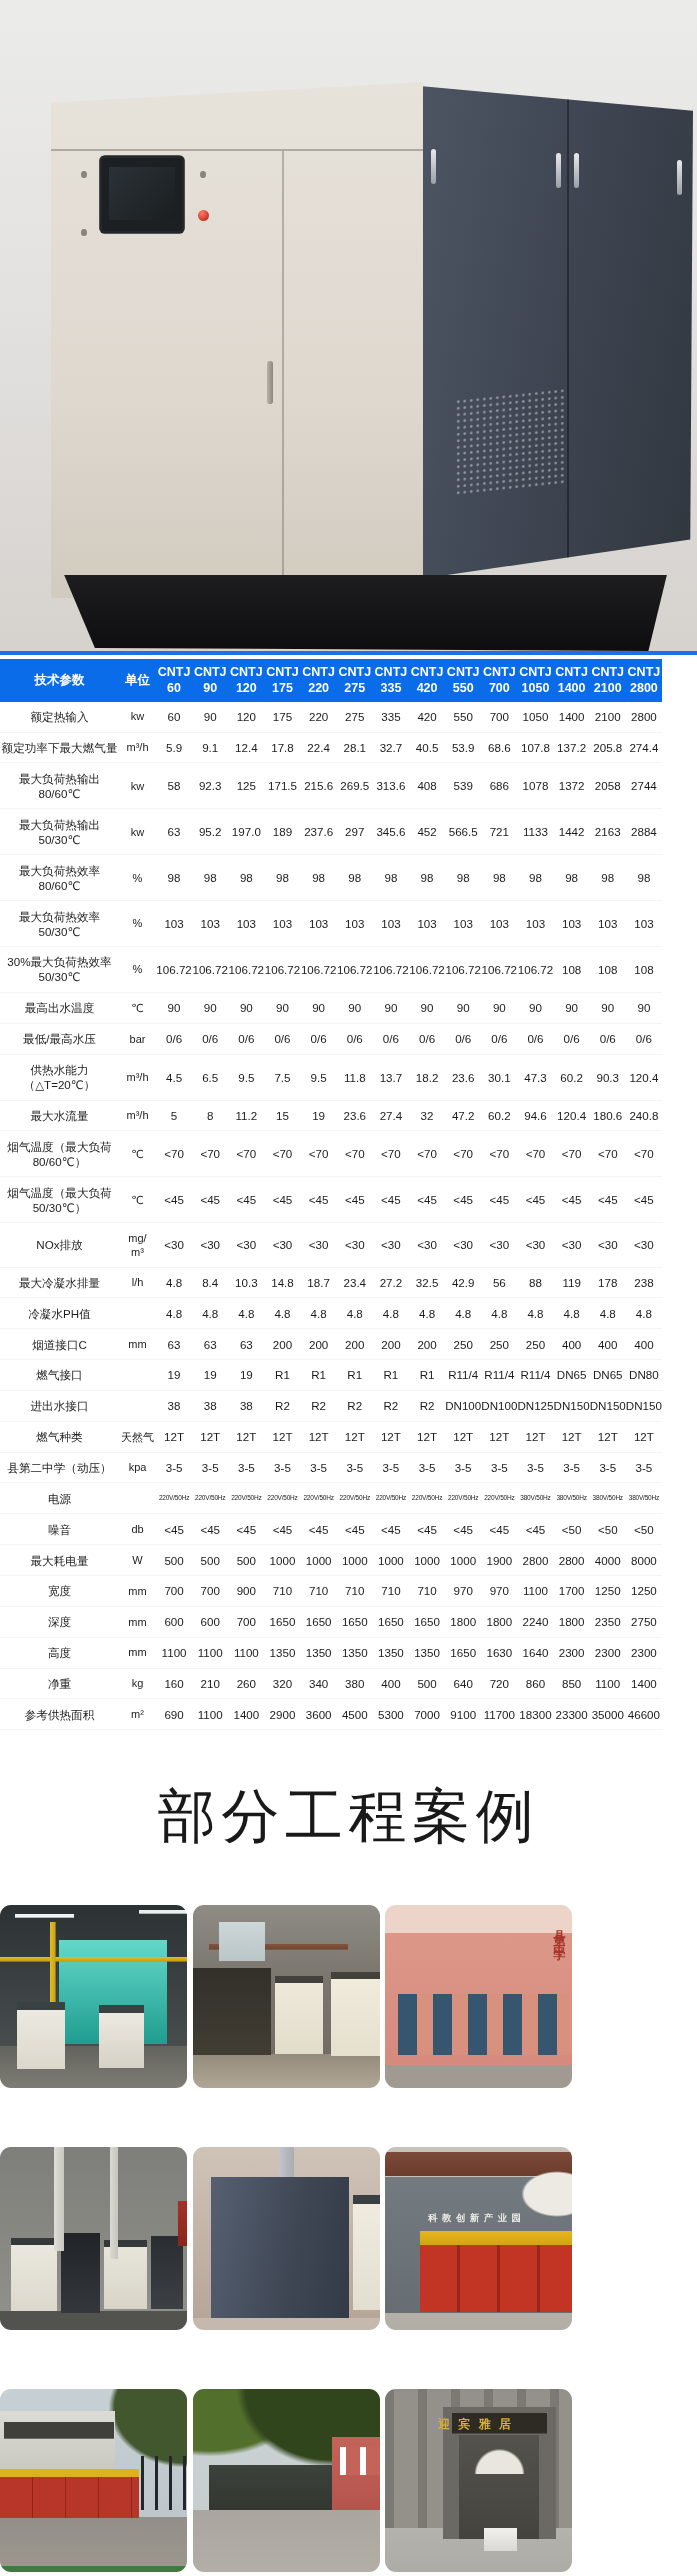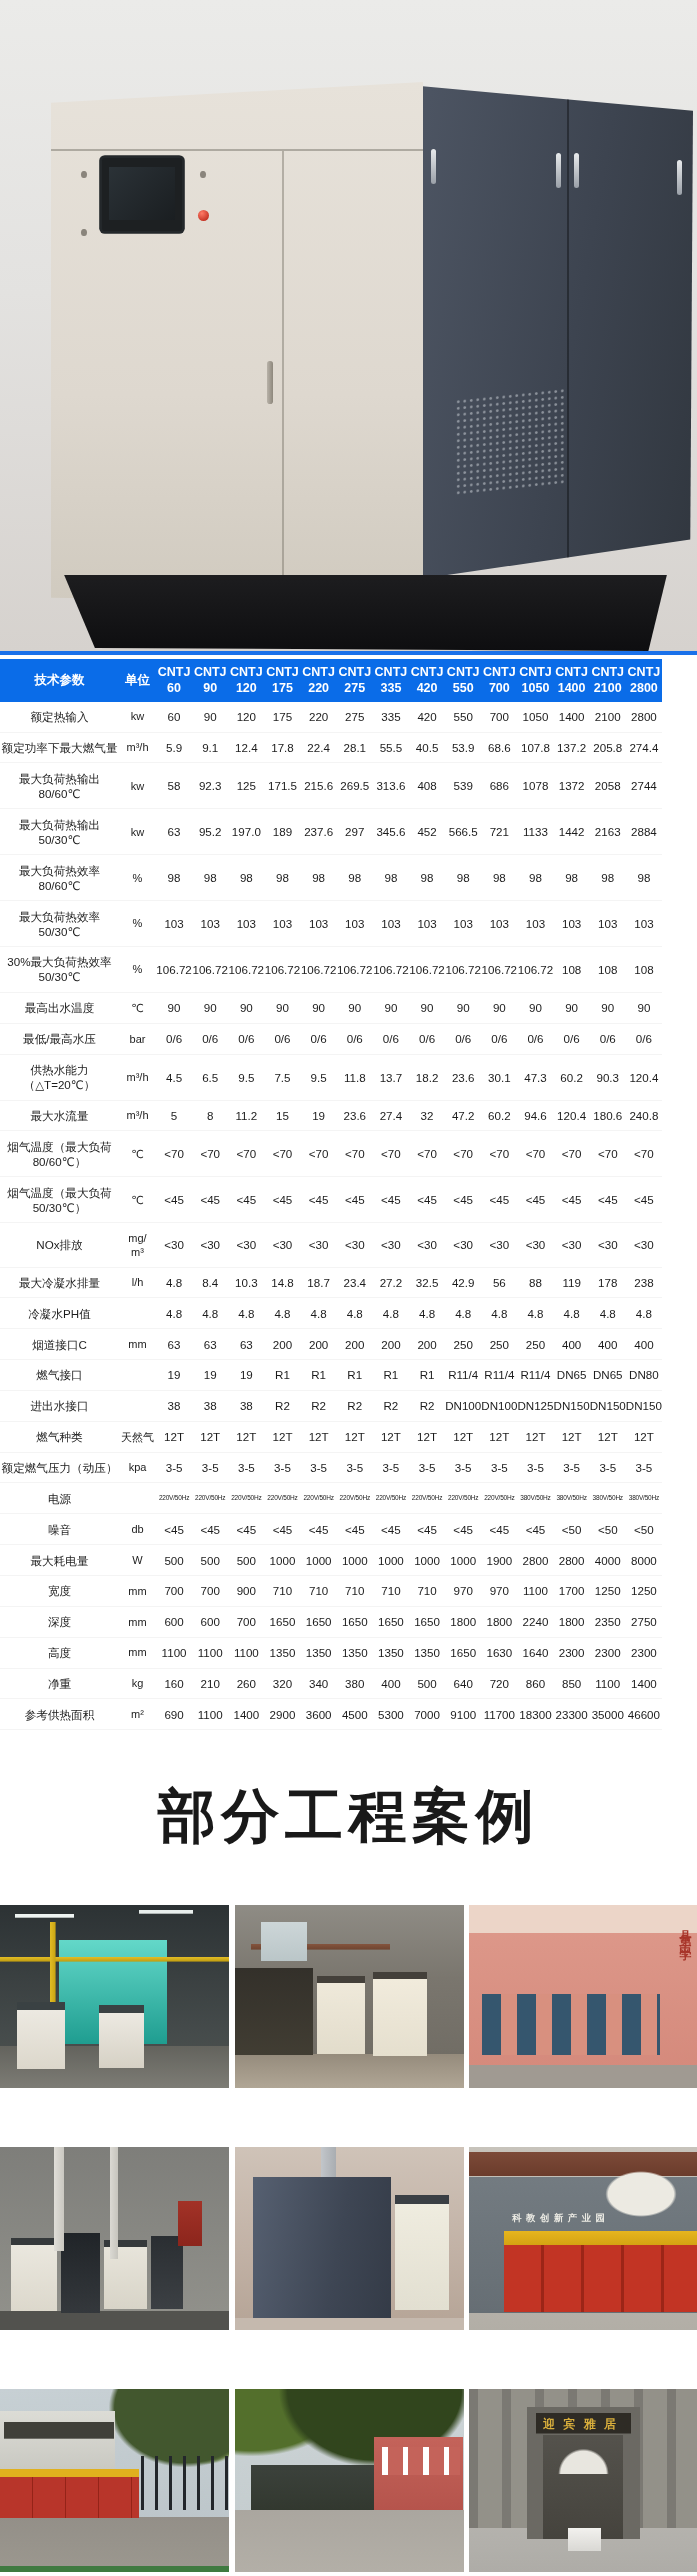--- a/index.html
+++ b/index.html
@@ -38,28 +38,28 @@
   thead th{background:#0a6ce8;color:#ffffff;font-size:12.5px;font-weight:bold;padding:5.6px 0;line-height:1.25;vertical-align:middle;}
   .c-label{width:119px;}
   .c-unit{width:37px;text-align:center;}
   tbody td{font-size:11.6px;text-align:center;padding:7.4px 0;line-height:1.3;vertical-align:middle;
     white-space:pre-line;border-bottom:0.9px solid #f4f4f4;}
   td.lab{font-size:11.6px;}
   td.unit{font-size:11px;}
   td.sm{font-size:6.5px;letter-spacing:-0.2px;}
 
   
-  .case-title{margin:37px 0 0;text-align:center;font-size:58px;font-weight:700;color:#191919;
+  .case-title{margin:37px 0 0;text-align:center;font-size:58px;font-weight:400;color:#191919;
     letter-spacing:5.6px;line-height:1.7;}
 
   
   .gallery{padding:39px 0 50px;}
   .g-row{display:flex;gap:5.6px;margin-bottom:59px;}
   .g-row:last-child{margin-bottom:0;}
-  .ph{position:relative;width:229px;height:183px;overflow:hidden;flex:0 0 auto;}
+  .ph{position:relative;width:187px;height:183px;overflow:hidden;flex:0 0 auto;border-radius:11px;}
   .sign{position:absolute;font-weight:700;}
   .p3 .sign{right:4.6px;top:15px;writing-mode:vertical-rl;color:#a8352a;font-size:12px;letter-spacing:4.6px;}
   .p6 .sign{left:43px;top:65px;color:#ecebe4;font-size:9.3px;letter-spacing:4.6px;}
   .p9 .sign{left:0;right:0;top:27px;text-align:center;color:#d8ae3c;font-size:12px;letter-spacing:8.4px;}
 
   .p1{background:
     linear-gradient(180deg,#3a4143 0,#3a4143 8.4px,#ece9e1 8.4px,#dcd7cb 100%) 16.7px 97px/48px 67px no-repeat,
     linear-gradient(180deg,#3a4143 0,#3a4143 8.4px,#ece9e1 8.4px,#d6d1c5 100%) 99px 100px/45px 63px no-repeat,
     linear-gradient(90deg,#e3bd25,#c9a312) 50px 16.7px/5.6px 139px no-repeat,
     linear-gradient(180deg,#e3bd25,#bf9c10) 0 52px/229px 4.6px no-repeat,
@@ -244,21 +244,21 @@
       </tr>
       <tr>
         <td class="lab">额定功率下最大燃气量</td>
         <td class="unit">m³/h</td>
         <td>5.9</td>
         <td>9.1</td>
         <td>12.4</td>
         <td>17.8</td>
         <td>22.4</td>
         <td>28.1</td>
-        <td>55.5</td>
+        <td>32.7</td>
         <td>40.5</td>
         <td>53.9</td>
         <td>68.6</td>
         <td>107.8</td>
         <td>137.2</td>
         <td>205.8</td>
         <td>274.4</td>
       </tr>
       <tr>
         <td class="lab">最大负荷热输出
@@ -587,21 +587,21 @@
         <td>12T</td>
         <td>12T</td>
         <td>12T</td>
         <td>12T</td>
         <td>12T</td>
         <td>12T</td>
         <td>12T</td>
         <td>12T</td>
       </tr>
       <tr>
-        <td class="lab">额定燃气压力（动压）</td>
+        <td class="lab">县第二中学（动压）</td>
         <td class="unit">kpa</td>
         <td>3-5</td>
         <td>3-5</td>
         <td>3-5</td>
         <td>3-5</td>
         <td>3-5</td>
         <td>3-5</td>
         <td>3-5</td>
         <td>3-5</td>
         <td>3-5</td>

